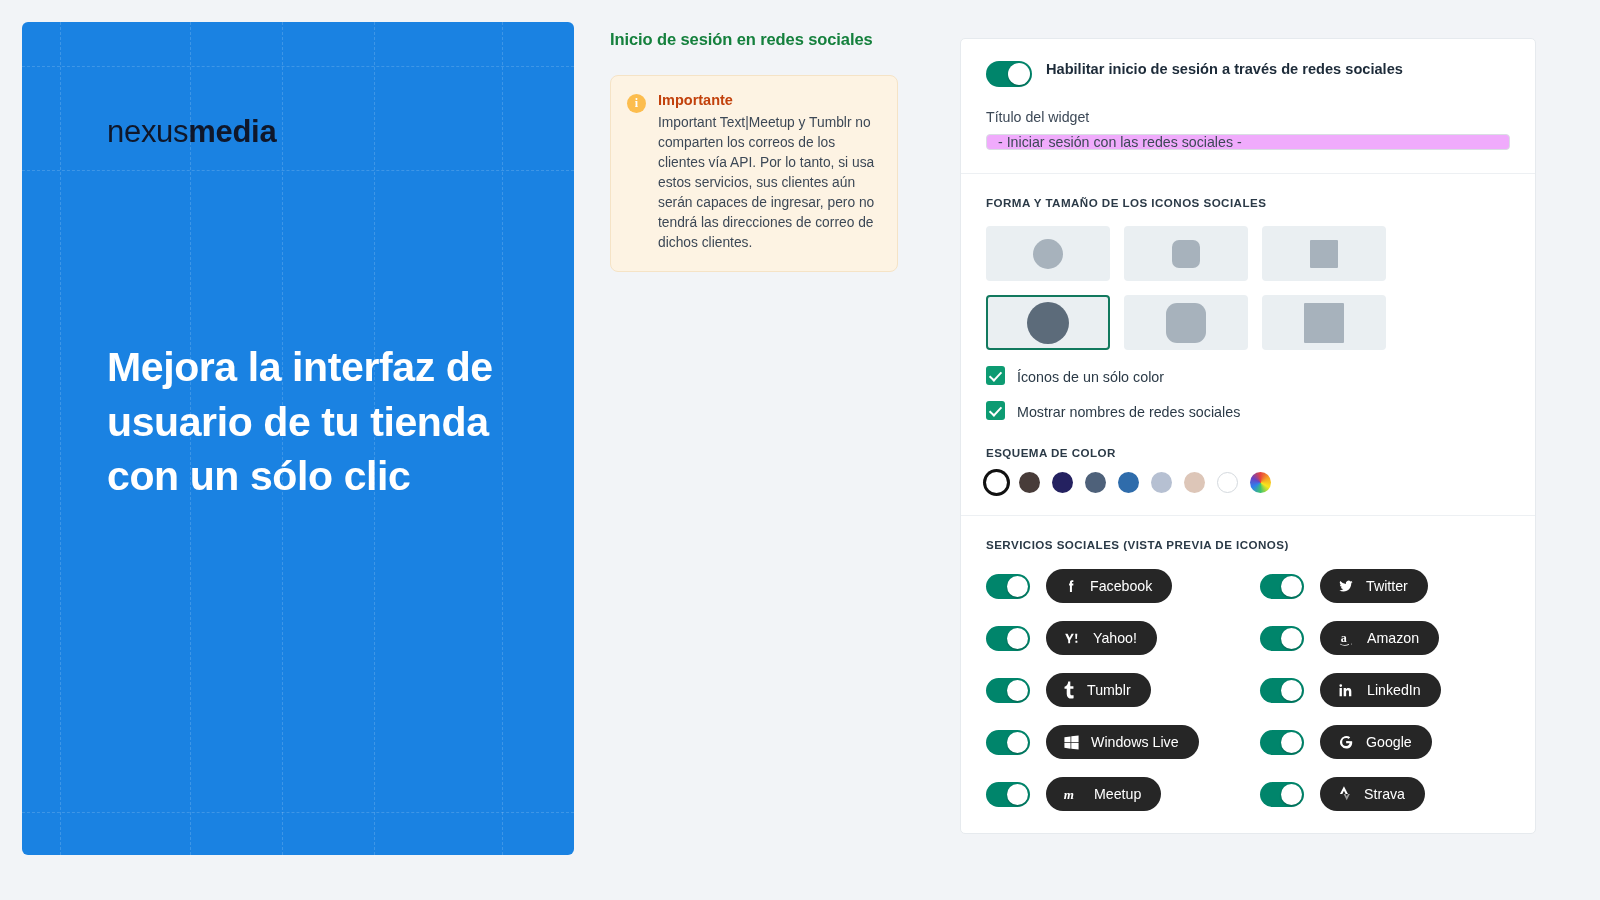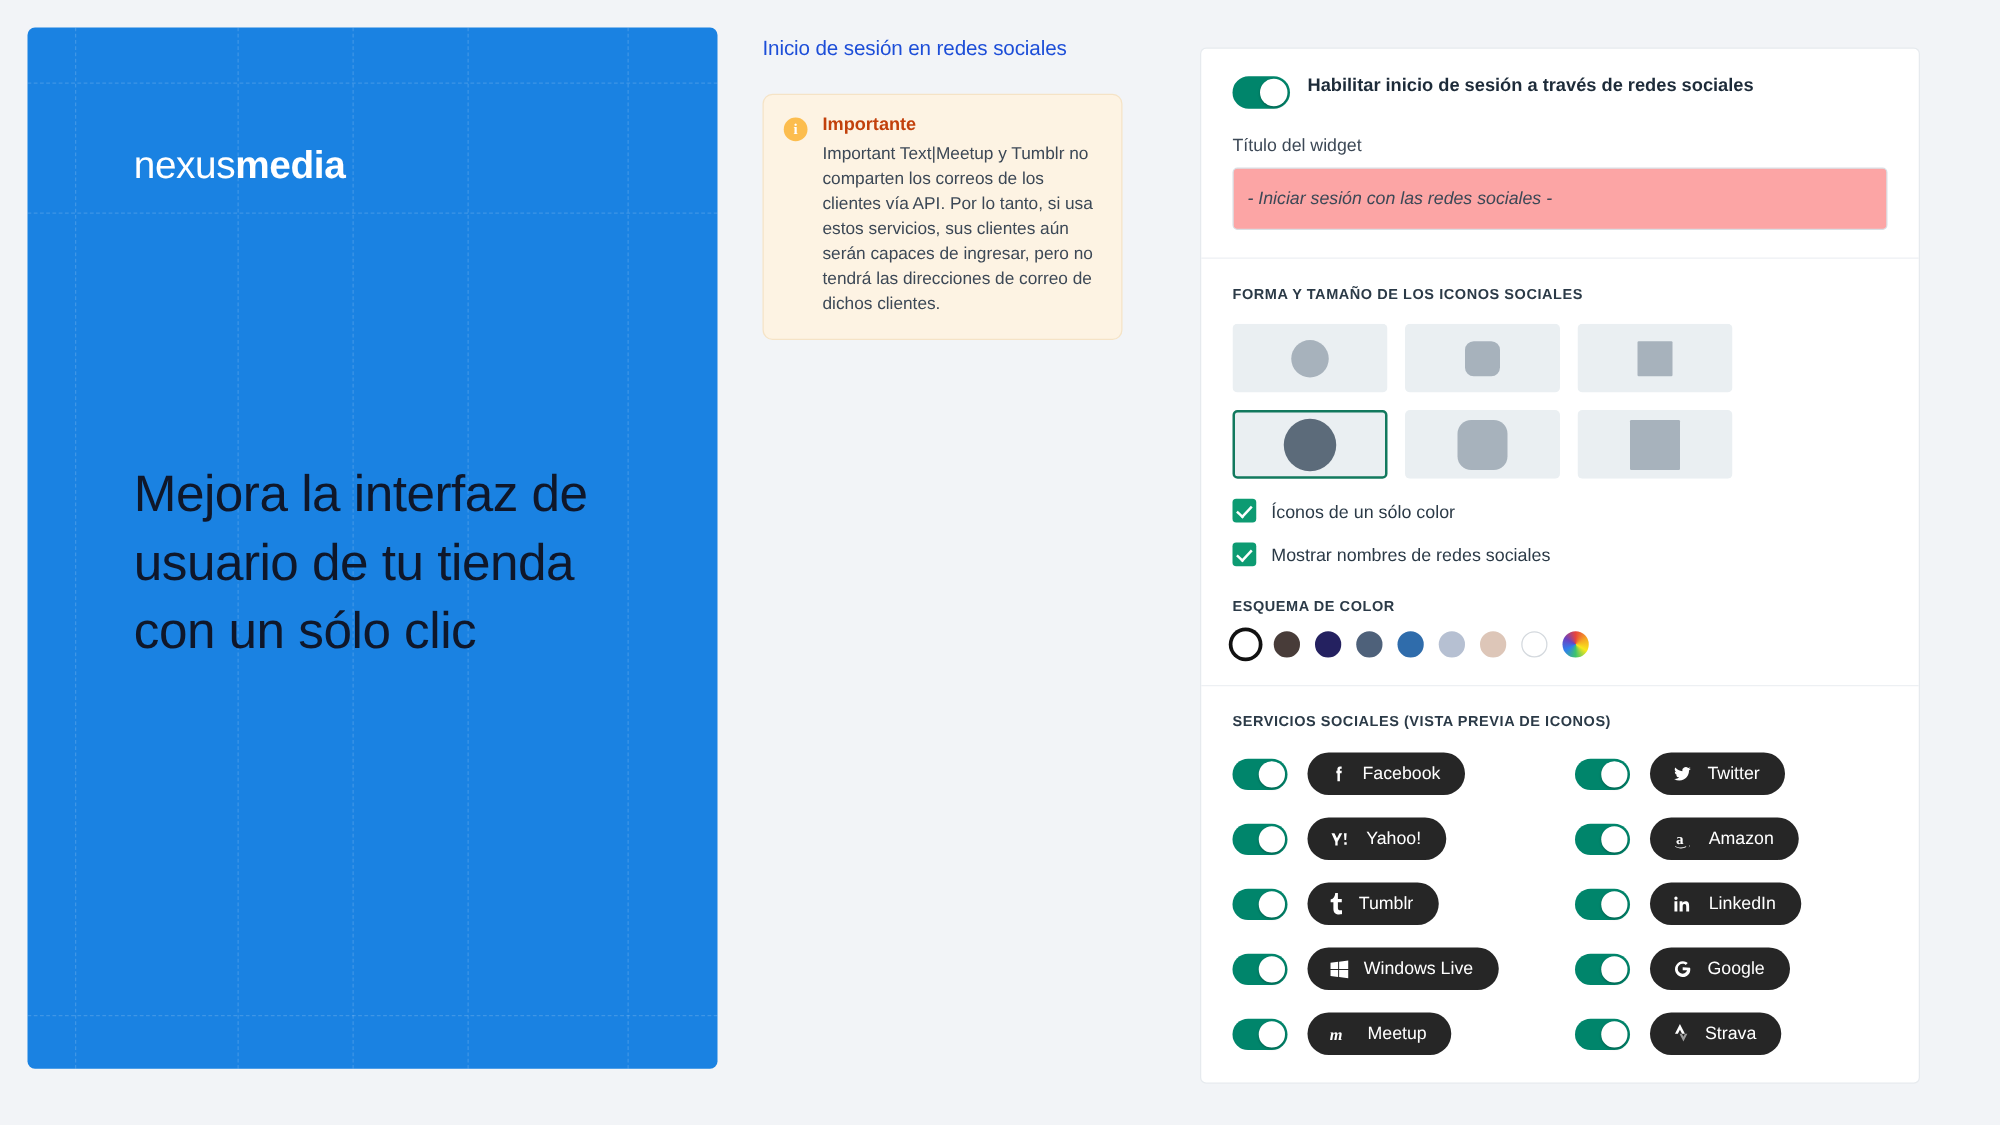--- a/index.html
+++ b/index.html
@@ -33,48 +33,47 @@
     width: 0; border-left: 1px dashed rgba(255,255,255,0.16);
   }
   .gridline-h {
     position: absolute; left: 0; right: 0;
     height: 0; border-top: 1px dashed rgba(255,255,255,0.16);
   }
   .preview-logo {
     position: absolute;
     left: 85px; top: 92px;
     font-size: 31px;
-    color: #ffffff;
+    color: #0f172a;
     letter-spacing: -0.3px;
     white-space: nowrap;
   }
   .preview-logo .thin { font-weight: 300; }
   .preview-logo .bold { font-weight: 700; }
   .preview-headline {
     position: absolute;
     left: 85px; top: 318px;
     width: 410px;
-    color: #0f172a;
+    color: #ffffff;
     font-size: 41px;
-    font-weight: 400;
+    font-weight: 700;
     line-height: 1.33;
     letter-spacing: -0.4px;
-    margin-top: 28px;
   }
 
   
   .mid-col {
     position: absolute;
     left: 610px; top: 30px;
     width: 300px;
   }
   .mid-title {
     font-size: 16.5px;
-    font-weight: 400;
-    color: #1d4ed8;
+    font-weight: 700;
+    color: #15803d;
     letter-spacing: -0.1px;
   }
   .mid-sub {
     margin-top: 16px;
     font-size: 14.5px;
     line-height: 1.5;
     color: #8a95a3;
   }
   .notice {
     margin-top: 26px;
@@ -152,30 +151,29 @@
     color: #1d2b39;
   }
   .field-label {
     margin-top: 22px;
     font-size: 14.2px;
     color: #3c4856;
   }
   .text-input {
     margin-top: 9px;
     width: 100%;
-    height: 50px;
+    height: 16px;
     border: 1px solid #d9dee3;
     border-radius: 4px;
-    background: #fca5a5;
+    background: #f0abfc;
     font-size: 14.2px;
     color: #3c4856;
     padding: 0 11px;
     font-family: "Liberation Sans", sans-serif;
     outline: none;
-    font-style: italic;
   }
 
   .sec-head {
     font-size: 11.6px;
     font-weight: 700;
     letter-spacing: 0.45px;
     color: #2b3a47;
     text-transform: uppercase;
   }
 

